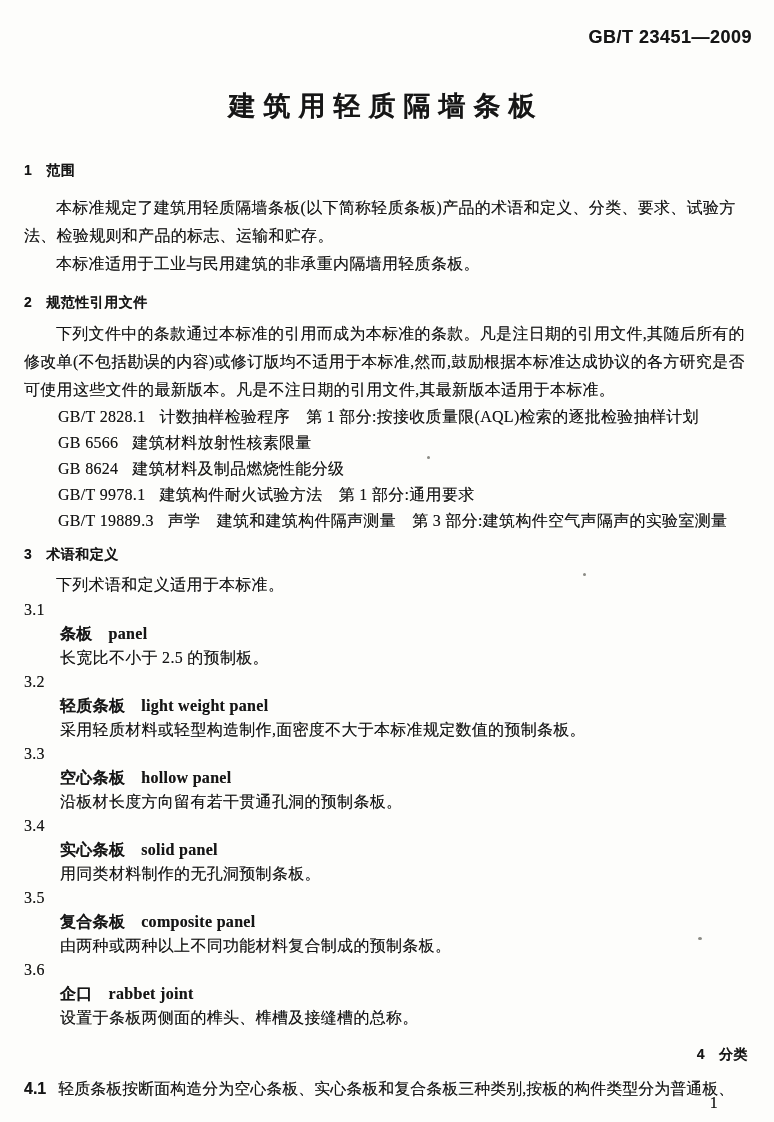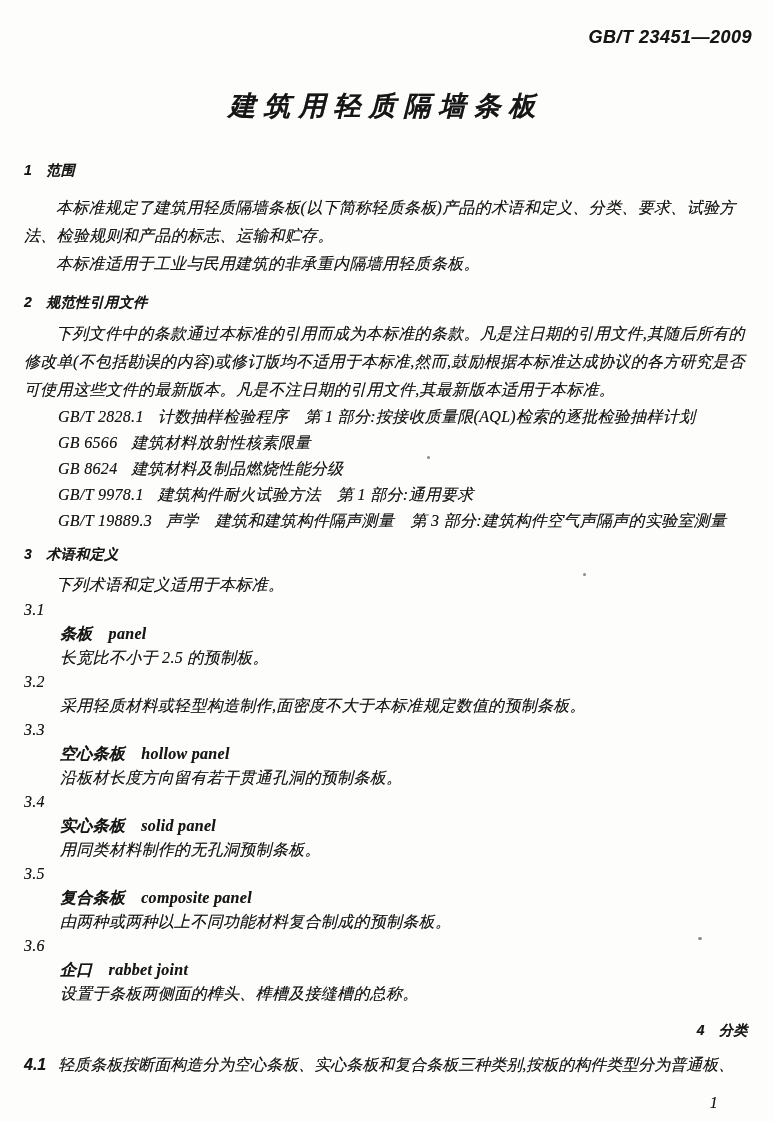--- a/index.html
+++ b/index.html
@@ -10,21 +10,20 @@
     margin: 0 auto;
     background: #fdfdfb;
     color: #161616;
     font-family: "Liberation Serif", "DejaVu Serif", serif;
     font-size: 16px;
     letter-spacing: 0.3px;
     overflow: hidden;
     box-sizing: border-box;
     padding: 0 26px 0 24px;
     text-shadow: 0 0 0.5px rgba(20,20,20,0.55);
-    font-style: italic;
   }
   .doc-number {
     position: absolute;
     top: 27px;
     right: 22px;
     font-family: "Liberation Sans", "DejaVu Sans", sans-serif;
     font-weight: bold;
     font-size: 18px;
     letter-spacing: 0.5px;
   }
@@ -114,20 +113,21 @@
   <h2 class="sec-heading" id="sec3-heading"><span class="sec-num">3</span><span>术语和定义</span></h2>
   <p class="body-para" id="terms-intro">下列术语和定义适用于本标准。</p>
 
   <div class="term-block">
     <p class="term-num">3.1</p>
     <p class="term-line"><span class="term-zh">条板</span><span class="term-en">panel</span></p>
     <p class="term-def">长宽比不小于 2.5 的预制板。</p>
   </div>
   <div class="term-block">
     <p class="term-num">3.2</p>
+    <p class="term-line"><span class="term-zh">轻质条板</span><span class="term-en">light weight panel</span></p>
     <p class="term-def">采用轻质材料或轻型构造制作,面密度不大于本标准规定数值的预制条板。</p>
   </div>
   <div class="term-block">
     <p class="term-num">3.3</p>
     <p class="term-line"><span class="term-zh">空心条板</span><span class="term-en">hollow panel</span></p>
     <p class="term-def">沿板材长度方向留有若干贯通孔洞的预制条板。</p>
   </div>
   <div class="term-block">
     <p class="term-num">3.4</p>
     <p class="term-line"><span class="term-zh">实心条板</span><span class="term-en">solid panel</span></p>

